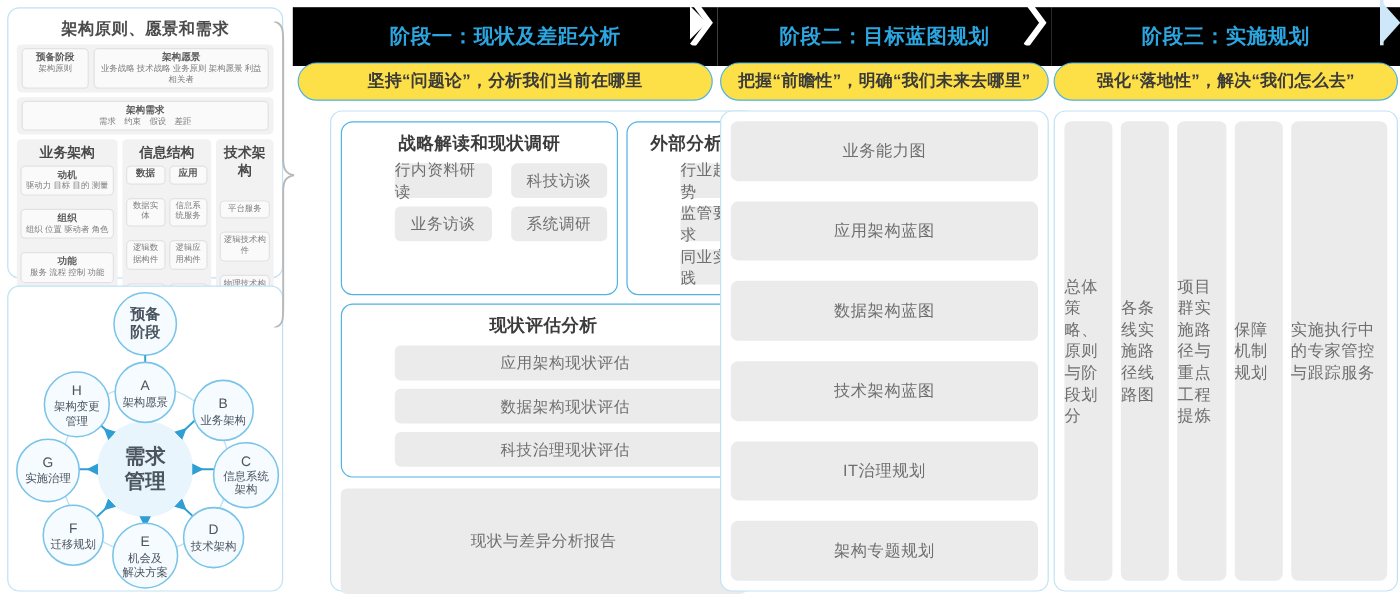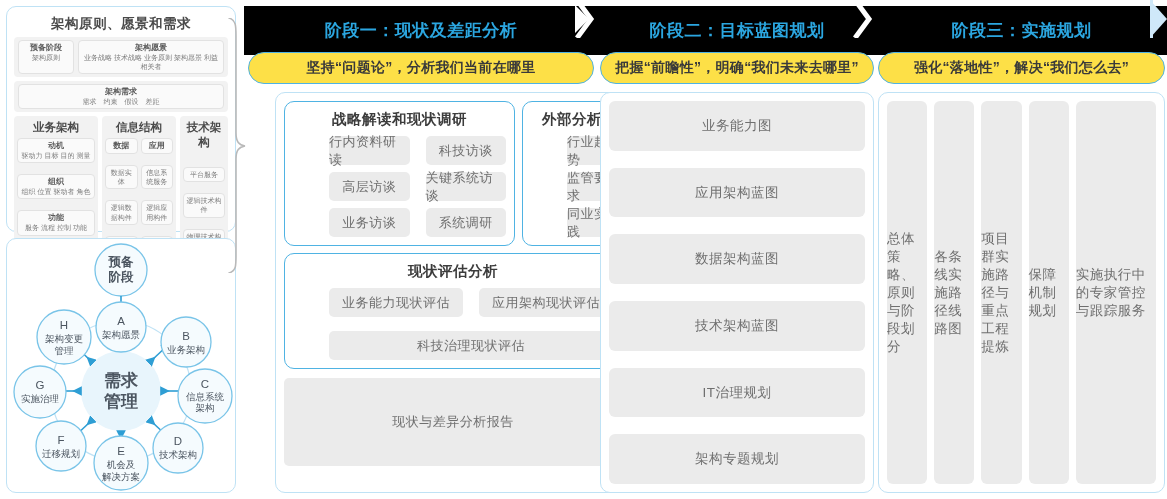--- a/index.html
+++ b/index.html
@@ -34,21 +34,21 @@
   .tg-box {
     background: #fafafa; border: 1px solid #e2e2e2; border-radius: 4px;
     text-align: center; padding: 2px 2px; color: #6b6b6b;
   }
   .tg-box .h { font-weight: bold; font-size: 8px; color: #5a5a5a; display:block; line-height: 1.25; }
   .tg-box .s { font-size: 7px; color: #7d7d7d; display:block; line-height: 1.3; }
 
   .tg-cols { display: flex; gap: 4px; margin-bottom: 4px; }
   .tg-col { background:#f2f2f2; border-radius:4px; padding: 3px; }
   .tg-col-title { text-align:center; font-weight:bold; color:#4a4a4a; font-size:11.5px; padding: 1px 0 3px; }
-  .tg-sub { display:flex; gap:3px; }
+  .tg-sub { display:flex; gap:3px;font-family:Liberation Mono, monospace; }
   .tg-stack { display:flex; flex-direction:column; gap:11px; flex:1; }
 
   .tg-last { display:flex; gap:4px; background:#f2f2f2; border-radius:4px; padding:4px; align-items:stretch; }
   .tg-last-label { font-weight:bold; color:#4a4a4a; font-size:11.5px; text-align:center;
                    display:flex; align-items:center; justify-content:center; line-height:1.2; width: 36px; }
 
   
   #cycle-card svg { display:block; }
 
   
@@ -332,24 +332,20 @@
 
     <div id="row-top">
       <div class="group" id="grp-strategy">
         <div class="group-title">战略解读和现状调研</div>
         <div class="chip-grid">
           <div class="chip-row">
             <div class="chip">行内资料研读</div>
             <div class="chip">科技访谈</div>
           </div>
           <div class="chip-row">
-            <div class="chip">高层访谈</div>
-            <div class="chip">关键系统访谈</div>
-          </div>
-          <div class="chip-row">
             <div class="chip">业务访谈</div>
             <div class="chip">系统调研</div>
           </div>
         </div>
       </div>
 
       <div class="group" id="grp-external">
         <div class="group-title">外部分析</div>
         <div class="chip-grid">
           <div class="chip-row">
@@ -362,24 +358,24 @@
             <div class="chip">同业实践</div>
           </div>
         </div>
       </div>
     </div>
 
     <div class="group" id="grp-assess">
       <div class="group-title">现状评估分析</div>
       <div class="chip-grid">
         <div class="chip-row">
-          <div class="chip">业务能力现状评估</div>
           <div class="chip">应用架构现状评估</div>
         </div>
         <div class="chip-row">
+          <div class="chip">数据架构现状评估</div>
         </div>
         <div class="chip-row">
           <div class="chip">科技治理现状评估</div>
         </div>
       </div>
     </div>
 
     <div class="chip" id="chip-report">现状与差异分析报告</div>
   </div>
 

